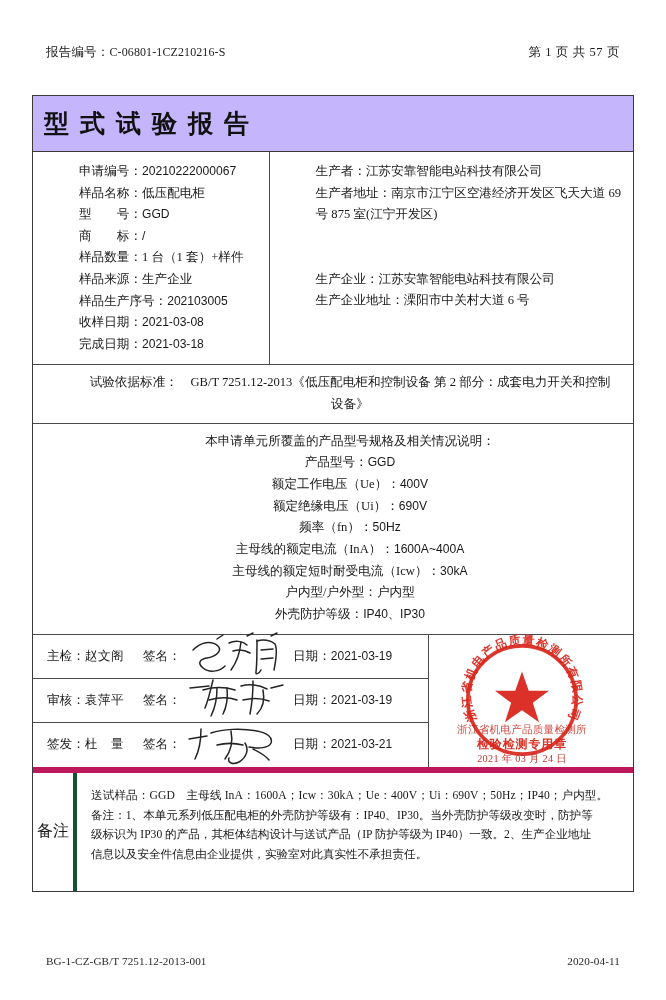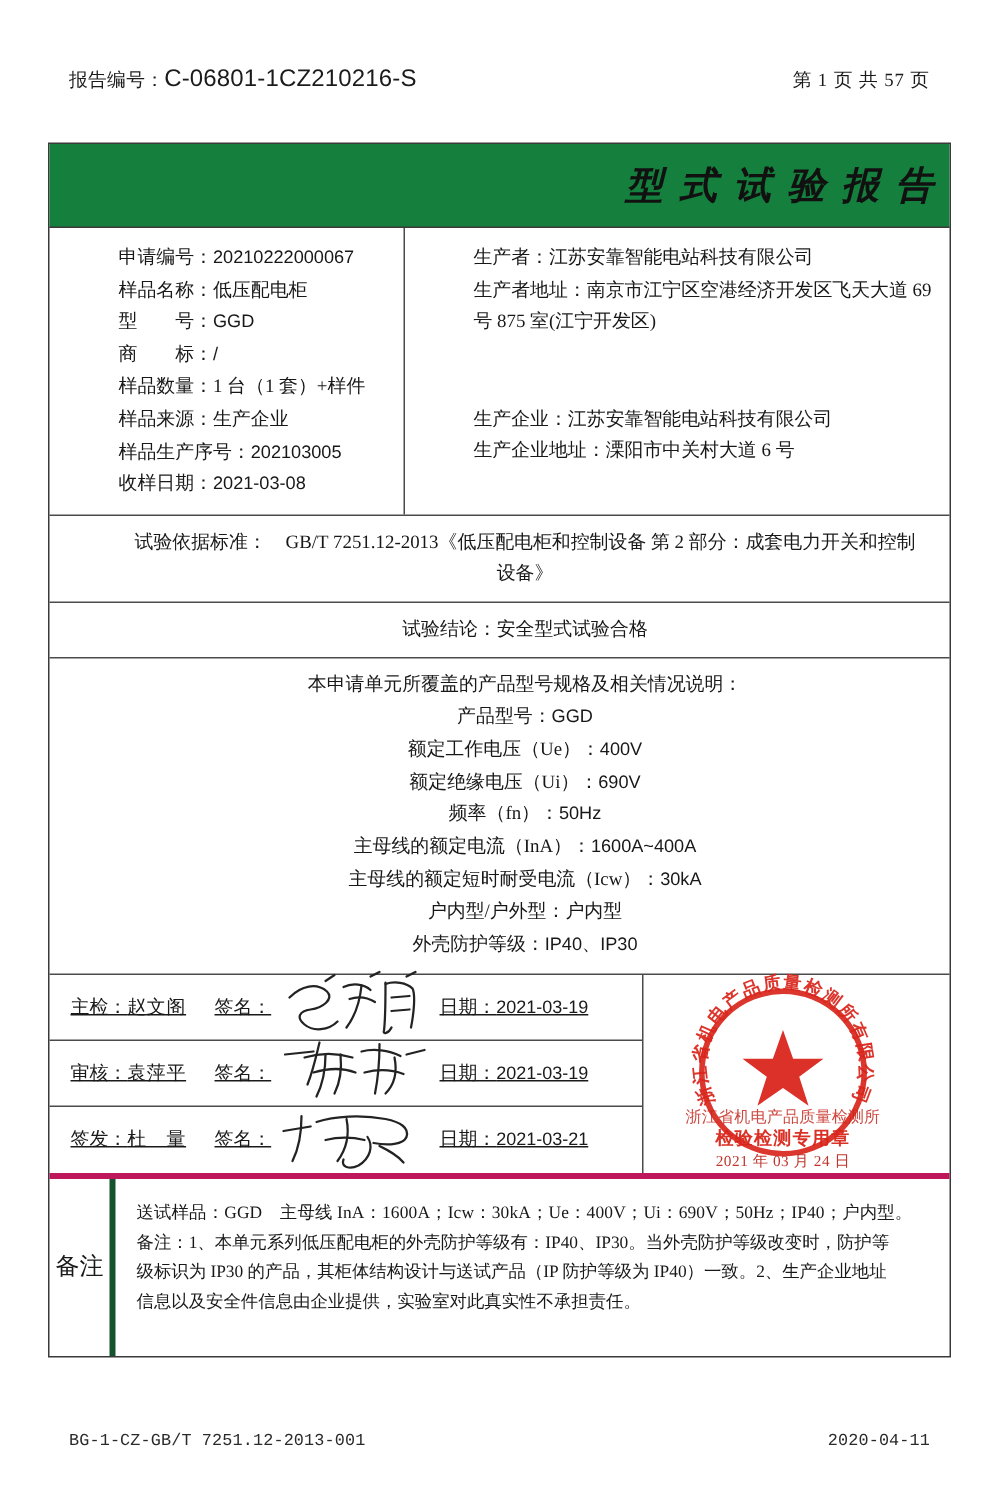--- a/index.html
+++ b/index.html
@@ -29,40 +29,39 @@
     width: 574px;
     display: flex;
     justify-content: space-between;
     align-items: baseline;
     font-size: 12.5px;
     letter-spacing: .2px;
     color: #1b1b1b;
   }
   .hdr-left { white-space: nowrap; }
   .hdr-right { white-space: nowrap; letter-spacing: .6px; }
-  .hdr .num { font-family: Liberation Sans, sans-serif; font-size: 16px; letter-spacing: .1px;}
+  .hdr .num { font-family: Liberation Serif, serif; font-size: 12px; letter-spacing: .1px;}
 
   
   .frame {
     position: absolute;
     left: 32px; top: 95px;
     width: 602px;
     border: 1.6px solid #3a3a3a;
     background: #fff;
   }
 
   
   .title-band {
-    background: #15803d;
+    background: #c4b5fd;
     height: 56px;
     display: flex;
     align-items: center;
-    justify-content: flex-end;
+    justify-content: flex-start;
     border-bottom: 1.4px solid #3a3a3a;
-    font-style: italic;
   }
   .title-band .t {
     font-size: 25px;
     font-weight: 700;
     letter-spacing: 11px;
     text-indent: 11px;
     color: #111;
     font-family: "Liberation Serif", "DejaVu Serif", serif;
   }
 
@@ -98,22 +97,21 @@
     line-height: 21.5px;
     color: #181818;
     text-align: center;
   }
   .spec { padding: 7px 12px 8px 14px; }
   .spec .line { line-height: 21.7px; }
 
   
   .sigwrap {
     display: flex;
-    border-bottom: 4px solid #be185d;
-    text-decoration: underline;
+    border-bottom: 6px solid #be185d;
   }
   .sig-left { width: 396px; border-right: 1px solid #4a4a4a; }
   .sig-row {
     height: 44px;
     display: flex;
     align-items: center;
     border-bottom: 1px solid #4a4a4a;
     padding-left: 14px;
     font-size: 12.6px;
     white-space: nowrap;
@@ -166,21 +164,21 @@
   .rm-body .l1 { letter-spacing: .1px; }
 
   
   .footer {
     position: absolute;
     left: 46px; top: 955px;
     width: 574px;
     display: flex;
     justify-content: space-between;
     font-size: 11.2px;
-    font-family: Liberation Mono, monospace;
+    font-family: Liberation Serif, serif;
     color: #2a2a2a;
     letter-spacing: .1px;
   }
 
   .ascii { font-family: "Liberation Sans", sans-serif; font-size: 12.1px; }
 </style>
 </head>
 <body>
 
 <div class="page">
@@ -201,39 +199,37 @@
     <div class="info">
       <div class="info-l">
         <div class="line"><span>申请编号：</span><span class="ascii">20210222000067</span></div>
         <div class="line"><span>样品名称：</span><span>低压配电柜</span></div>
         <div class="line"><span>型　　号：</span><span class="ascii">GGD</span></div>
         <div class="line"><span>商　　标：</span><span class="ascii">/</span></div>
         <div class="line"><span>样品数量：</span><span>1 台（1 套）+样件</span></div>
         <div class="line"><span>样品来源：</span><span>生产企业</span></div>
         <div class="line"><span>样品生产序号：</span><span class="ascii">202103005</span></div>
         <div class="line"><span>收样日期：</span><span class="ascii">2021-03-08</span></div>
+        <div class="line"><span>完成日期：</span><span class="ascii">2021-03-18</span></div>
       </div>
       <div class="info-r">
         <div class="line"><span>生产者：</span><span>江苏安靠智能电站科技有限公司</span></div>
         <div class="line"><span>生产者地址：</span><span>南京市江宁区空港经济开发区飞天大道 69</span></div>
         <div class="line">号 875 室(江宁开发区)</div>
         <div class="spacer-lines"></div>
         <div class="line"><span>生产企业：</span><span>江苏安靠智能电站科技有限公司</span></div>
         <div class="line"><span>生产企业地址：</span><span>溧阳市中关村大道 6 号</span></div>
       </div>
     </div>
 
     <div class="fullrow">
       <div class="line wrap"><span>试验依据标准：</span>　<span>GB/T 7251.12-2013《低压配电柜和控制设备 第 2 部分：成套电力开关和控制</span></div>
       <div class="line wrap">设备》</div>
     </div>
 
-    <div class="fullrow">
-      <div class="line"><span>试验结论：</span><span>安全型式试验合格</span></div>
-    </div>
 
     <div class="fullrow spec">
       <div class="line">本申请单元所覆盖的产品型号规格及相关情况说明：</div>
       <div class="line"><span>产品型号：</span><span class="ascii">GGD</span></div>
       <div class="line"><span>额定工作电压（Ue）：</span><span class="ascii">400V</span></div>
       <div class="line"><span>额定绝缘电压（Ui）：</span><span class="ascii">690V</span></div>
       <div class="line"><span>频率（fn）：</span><span class="ascii">50Hz</span></div>
       <div class="line"><span>主母线的额定电流（InA）：</span><span class="ascii">1600A~400A</span></div>
       <div class="line"><span>主母线的额定短时耐受电流（Icw）：</span><span class="ascii">30kA</span></div>
       <div class="line"><span>户内型/户外型：</span><span>户内型</span></div>

